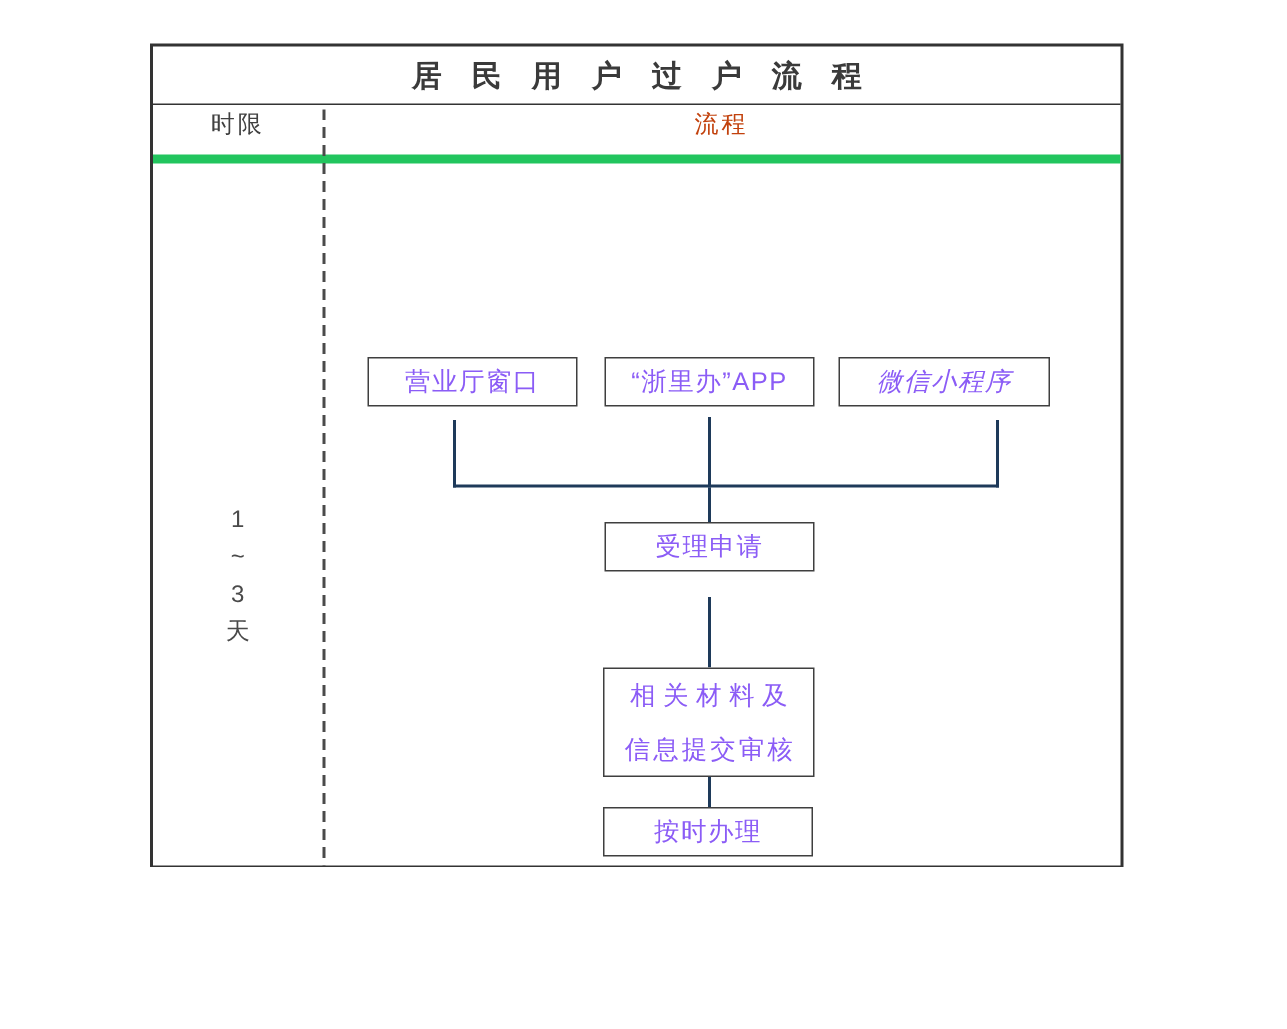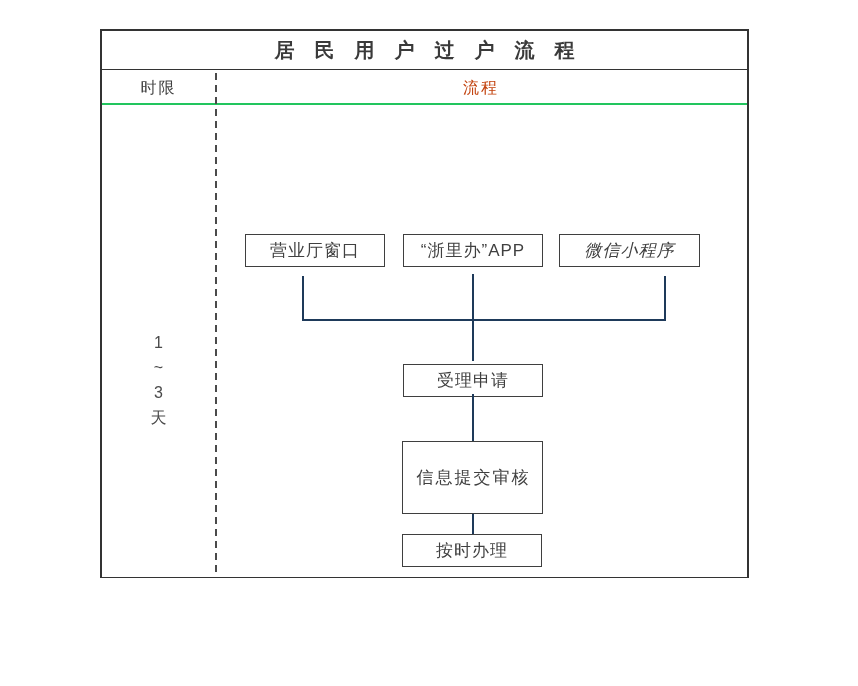--- a/index.html
+++ b/index.html
@@ -37,23 +37,23 @@
     font-size: 20px;
     font-weight: 600;
     color: #3a3a3a;
     letter-spacing: 20px;
     padding-left: 20px; 
     white-space: nowrap;
   }
   .spacer-a { height: 3px; }
   .header-row {
     height: 30px;
-    border-bottom: 2px solid #22c55e;
+    border-bottom: 6px solid #22c55e;
     display: flex;
-    align-items: center;
+    align-items: flex-start;
   }
   .spacer-b { height: 2px; }
   .header-cell-left {
     width: 113px;
     display: flex;
     align-items: center;
     justify-content: center;
     font-size: 16px;
     color: #404040;
     letter-spacing: 2px;
@@ -101,28 +101,28 @@
   
   .node {
     position: absolute;
     box-sizing: border-box;
     border: 1px solid #3f3f3f;
     background: #ffffff;
     display: flex;
     align-items: center;
     justify-content: center;
     font-size: 17px;
-    color: #404040;
+    color: #8b5cf6;
     letter-spacing: 1px;
     white-space: nowrap;
   }
   .node-channel-1 { left: 143px; top: 127px; width: 140px; height: 33px; }
   .node-channel-2 { left: 301px; top: 127px; width: 140px; height: 33px; }
   .node-channel-3 { left: 457px; top: 127px; width: 141px; height: 33px; font-style: italic; }
-  .node-accept    { left: 301px; top: 257px; width: 140px; height: 33px; text-align: right; }
+  .node-accept    { left: 301px; top: 237px; width: 140px; height: 33px; text-align: right; }
   .node-materials {
     left: 300px; top: 334px; width: 141px; height: 73px;
     flex-direction: column;
     justify-content: center;
   }
   .node-materials .line1 { letter-spacing: 5px; padding-left: 5px; line-height: 36px; }
   .node-materials .line2 { letter-spacing: 2px; padding-left: 2px; line-height: 36px; }
   .node-handle    { left: 300px; top: 427px; width: 140px; height: 33px; }
   
   .conn {
@@ -173,20 +173,21 @@
       <div class="conn conn-stub-mid"></div>
       <div class="conn conn-stub-right"></div>
       <div class="conn conn-bracket"></div>
       <div class="conn conn-drop-accept"></div>
 
       <div class="node node-accept">受理申请</div>
 
       <div class="conn conn-accept-to-materials"></div>
 
       <div class="node node-materials">
+        <span class="line1">相关材料及</span>
         <span class="line2">信息提交审核</span>
       </div>
 
       <div class="conn conn-materials-to-handle"></div>
 
       <div class="node node-handle">按时办理</div>
 
     </div>
 
     <div class="dashed-divider"></div>

